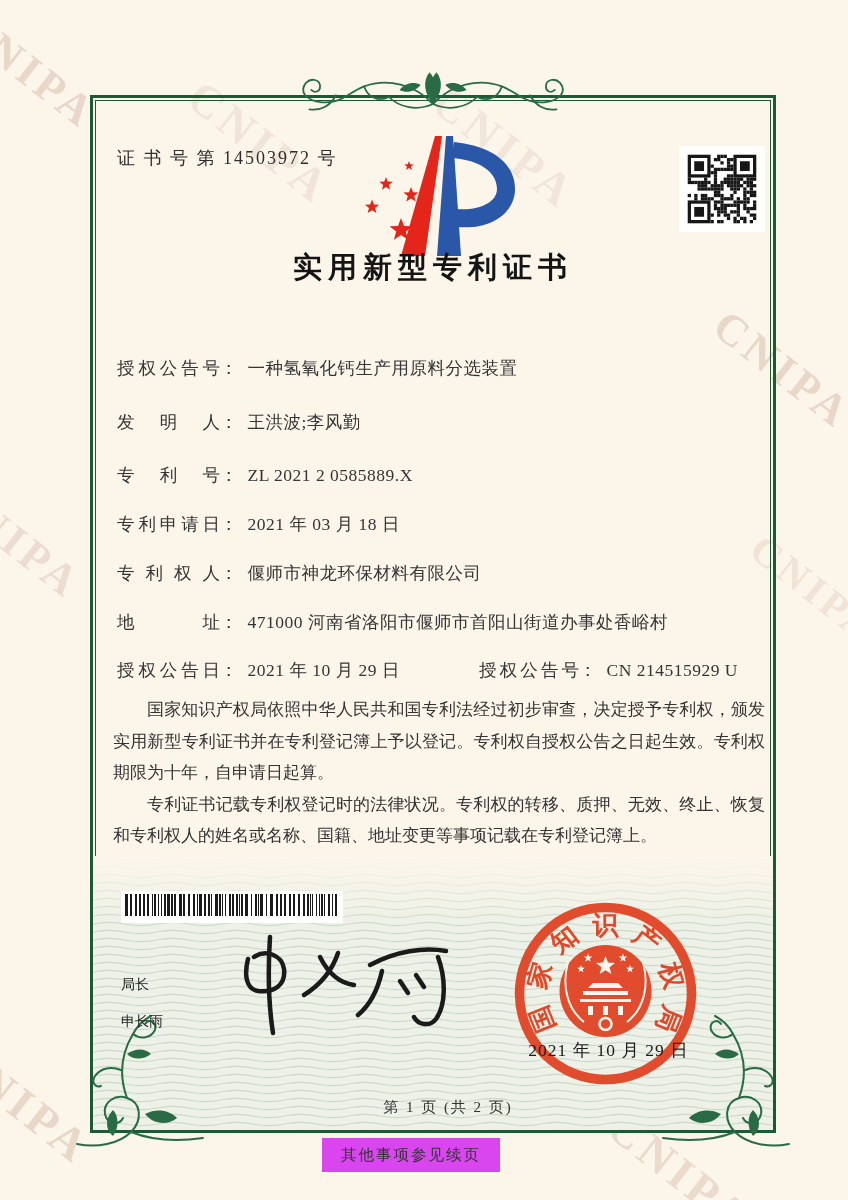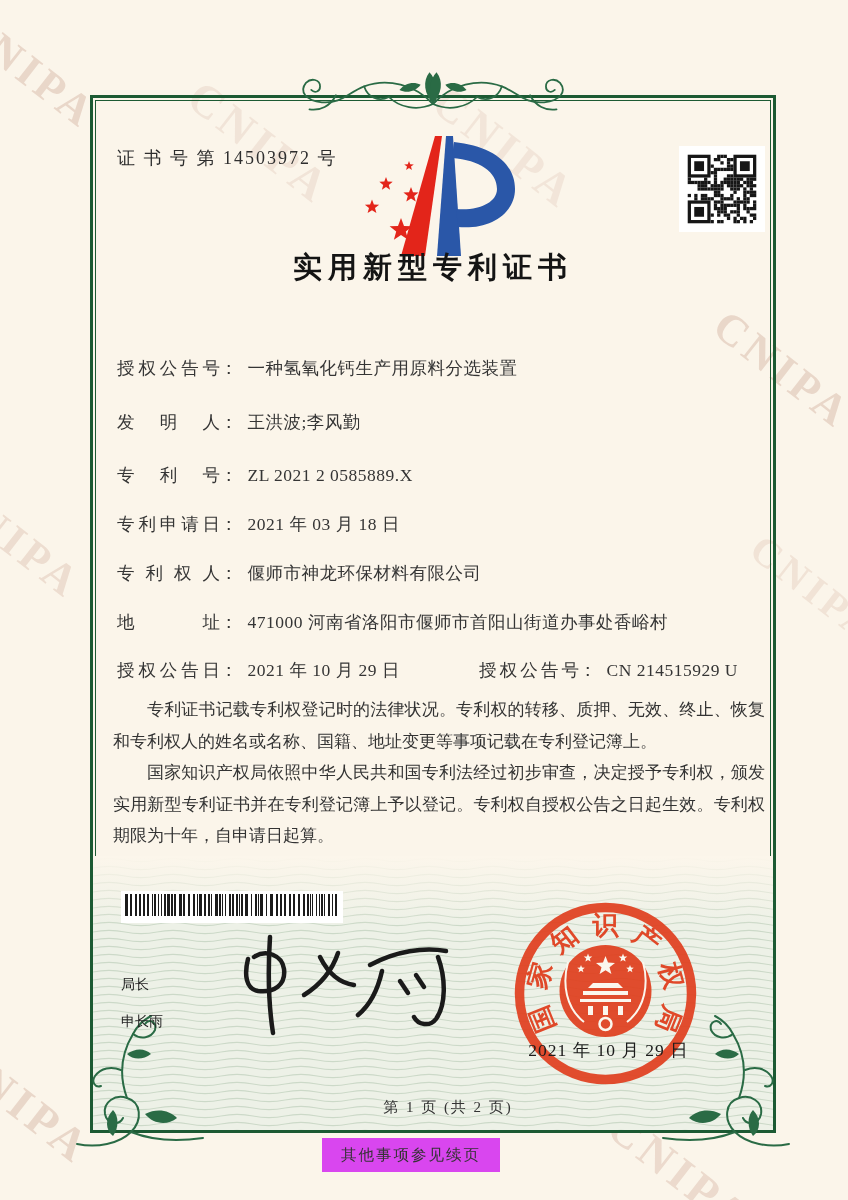--- a/index.html
+++ b/index.html
@@ -356,22 +356,22 @@
       <span class="flabel">地址</span><span class="colon">：</span><span class="fvalue">471000 河南省洛阳市偃师市首阳山街道办事处香峪村</span>
     </div>
     <div class="row" style="top:560px">
       <span class="flabel">授权公告日</span><span class="colon">：</span><span class="fvalue">2021 年 10 月 29 日</span>
       <span class="row2">
         <span class="flabel" style="width:100px">授权公告号</span><span class="colon">：</span><span class="fvalue">CN 214515929 U</span>
       </span>
     </div>
 
     <div class="body-text">
+      <p>国家知识产权局依照中华人民共和国专利法经过初步审查，决定授予专利权，颁发实用新型专利证书并在专利登记簿上予以登记。专利权自授权公告之日起生效。专利权期限为十年，自申请日起算。</p>
       <p>专利证书记载专利权登记时的法律状况。专利权的转移、质押、无效、终止、恢复和专利权人的姓名或名称、国籍、地址变更等事项记载在专利登记簿上。</p>
-      <p>国家知识产权局依照中华人民共和国专利法经过初步审查，决定授予专利权，颁发实用新型专利证书并在专利登记簿上予以登记。专利权自授权公告之日起生效。专利权期限为十年，自申请日起算。</p>
     </div>
 
     <div class="barcode">
       <svg id="bars" width="214" height="22">
           <rect x="0" y="0" width="3" height="22" fill="#1b1b1b"></rect>
           <rect x="5" y="0" width="2" height="22" fill="#1b1b1b"></rect>
           <rect x="10" y="0" width="2" height="22" fill="#1b1b1b"></rect>
           <rect x="14" y="0" width="2" height="22" fill="#1b1b1b"></rect>
           <rect x="18" y="0" width="2" height="22" fill="#1b1b1b"></rect>
           <rect x="22" y="0" width="2" height="22" fill="#1b1b1b"></rect>

